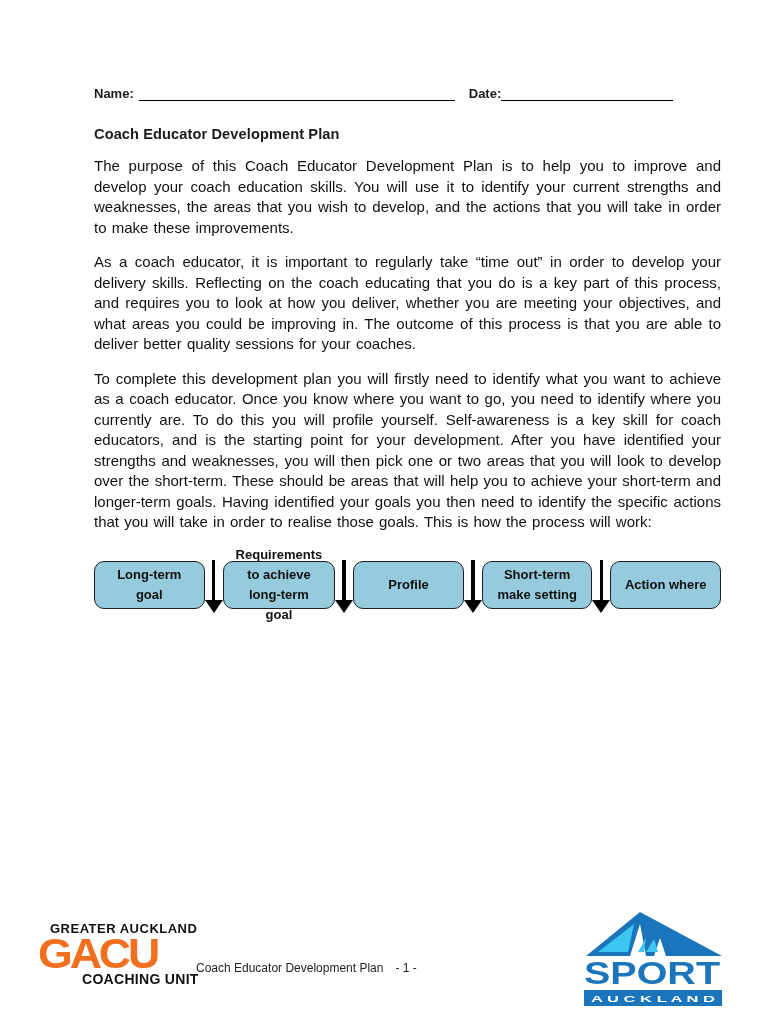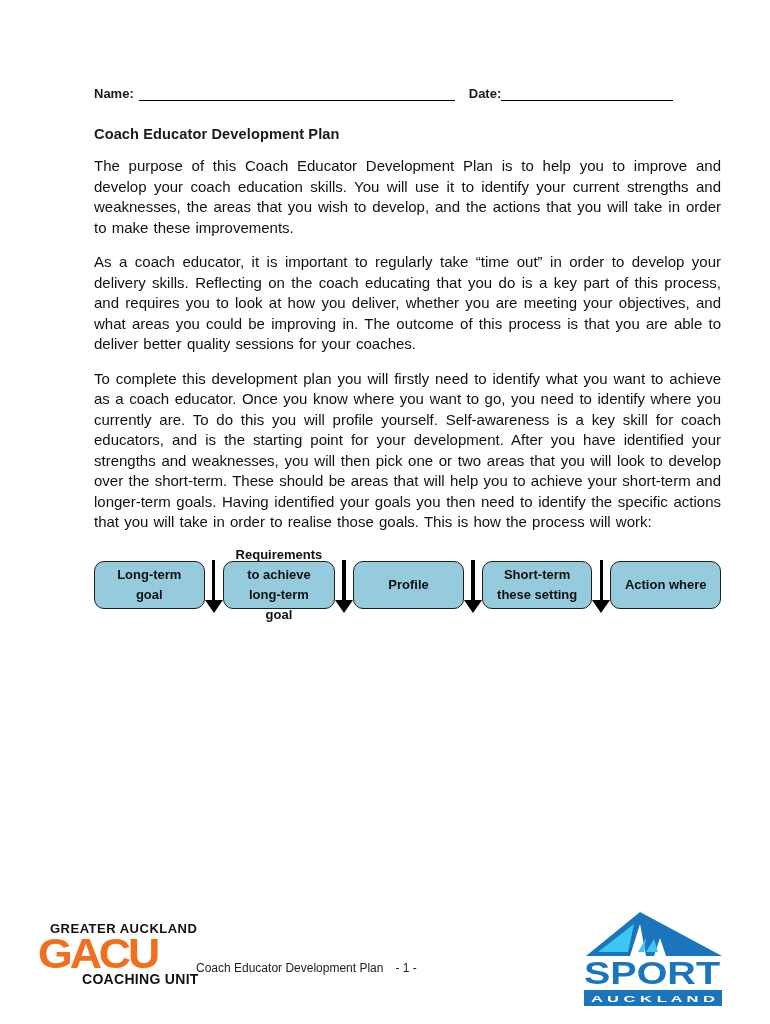--- a/index.html
+++ b/index.html
@@ -114,21 +114,21 @@
         <div class="arrow-head"></div>
       </div>
 
       <div class="flow-box">Profile</div>
 
       <div class="flow-arrow">
         <div class="arrow-shaft"></div>
         <div class="arrow-head"></div>
       </div>
 
-      <div class="flow-box">Short-term these setting</div>
+      <div class="flow-box">Short-term make setting</div>
 
       <div class="flow-arrow">
         <div class="arrow-shaft"></div>
         <div class="arrow-head"></div>
       </div>
 
       <div class="flow-box">Action where</div>
 
     </div>
   </div>

